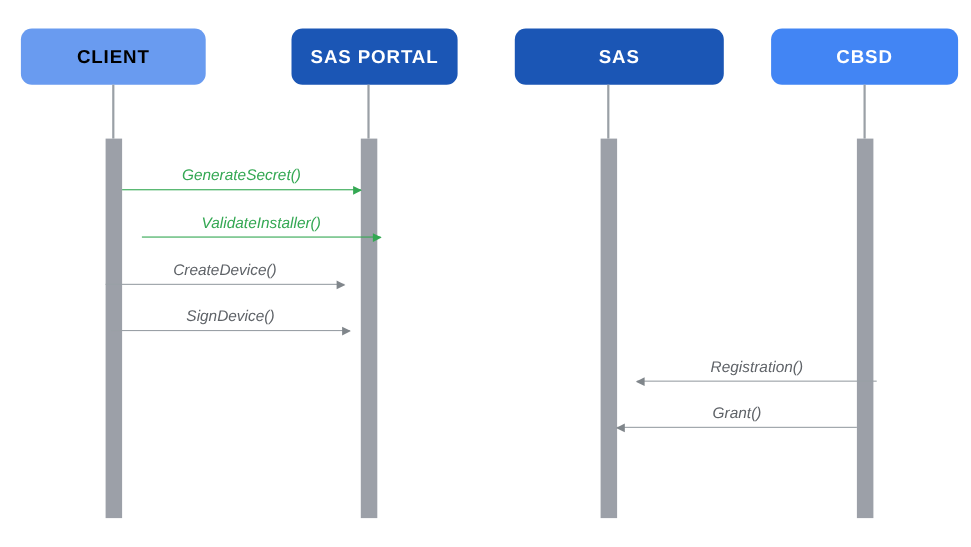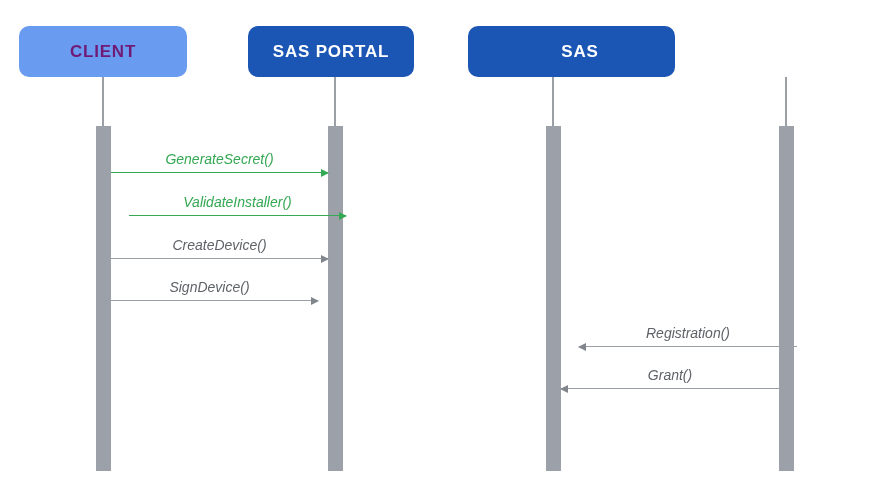--- a/index.html
+++ b/index.html
@@ -71,43 +71,44 @@
   .dir-left .msg-arrow {
     left: -1px;
     border-right: 8px solid var(--head);
   }
 </style>
 </head>
 <body>
 
 <div class="canvas">
 
-  <div class="actor-box" style="left: 19px; width: 168px; background: rgb(105, 155, 240); color: #701a75;">CLIENT</div>
-  <div class="actor-box" style="left: 248px; width: 166px; background: rgb(27, 86, 181); color: rgb(255, 255, 255);">SAS PORTAL</div>
-  <div class="actor-box" style="left: 468px; width: 190px; background: rgb(27, 86, 181); color: rgb(255, 255, 255); padding-left: 17px;">SAS</div>
+  <div class="actor-box" style="left: 19px; width: 168px; background: rgb(105, 155, 240); color: #000000;">CLIENT</div>
+  <div class="actor-box" style="left: 265px; width: 151px; background: rgb(27, 86, 181); color: rgb(255, 255, 255);">SAS PORTAL</div>
+  <div class="actor-box" style="left: 468px; width: 190px; background: rgb(27, 86, 181); color: rgb(255, 255, 255);">SAS</div>
+  <div class="actor-box" style="left: 701px; width: 170px; background: rgb(66, 133, 244); color: rgb(255, 255, 255);">CBSD</div>
 
   <div class="lifeline" style="left: 102px; background: rgb(154, 160, 166);"></div>
   <div class="lifeline" style="left: 334px; background: rgb(154, 160, 166);"></div>
   <div class="lifeline" style="left: 552px; background: rgb(154, 160, 166);"></div>
   <div class="lifeline" style="left: 785px; background: rgb(154, 160, 166);"></div>
 
   <div class="activation" style="left: 96px; background: rgb(156, 160, 168);"></div>
   <div class="activation" style="left: 328px; background: rgb(156, 160, 168);"></div>
   <div class="activation" style="left: 546px; background: rgb(156, 160, 168);"></div>
   <div class="activation" style="left: 779px; background: rgb(156, 160, 168);"></div>
 
   <div class="message dir-right" style="left: 111px; width: 217px; top: 172px; --line: #34A853; --text: #34A853; --head: #34A853;">
     <div class="msg-label">GenerateSecret()</div>
     <div class="msg-arrow"></div>
   </div>
   <div class="message dir-right" style="left: 129px; width: 217px; top: 215px; --line: #34A853; --text: #34A853; --head: #34A853;">
     <div class="msg-label">ValidateInstaller()</div>
     <div class="msg-arrow"></div>
   </div>
-  <div class="message dir-right" style="left: 111px; width: 217px; top: 258px; --line: #9AA0A6; --text: #5F6368; --head: #80868B;">
+  <div class="message dir-right" style="left: 96px; width: 217px; top: 258px; --line: #9AA0A6; --text: #5F6368; --head: #80868B;">
     <div class="msg-label">CreateDevice()</div>
     <div class="msg-arrow"></div>
   </div>
   <div class="message dir-right" style="left: 101px; width: 217px; top: 300px; --line: #9AA0A6; --text: #5F6368; --head: #80868B;">
     <div class="msg-label">SignDevice()</div>
     <div class="msg-arrow"></div>
   </div>
 
   <div class="message dir-left" style="left: 579px; width: 218px; top: 346px; --line: #9AA0A6; --text: #5F6368; --head: #80868B;">
     <div class="msg-label">Registration()</div>

